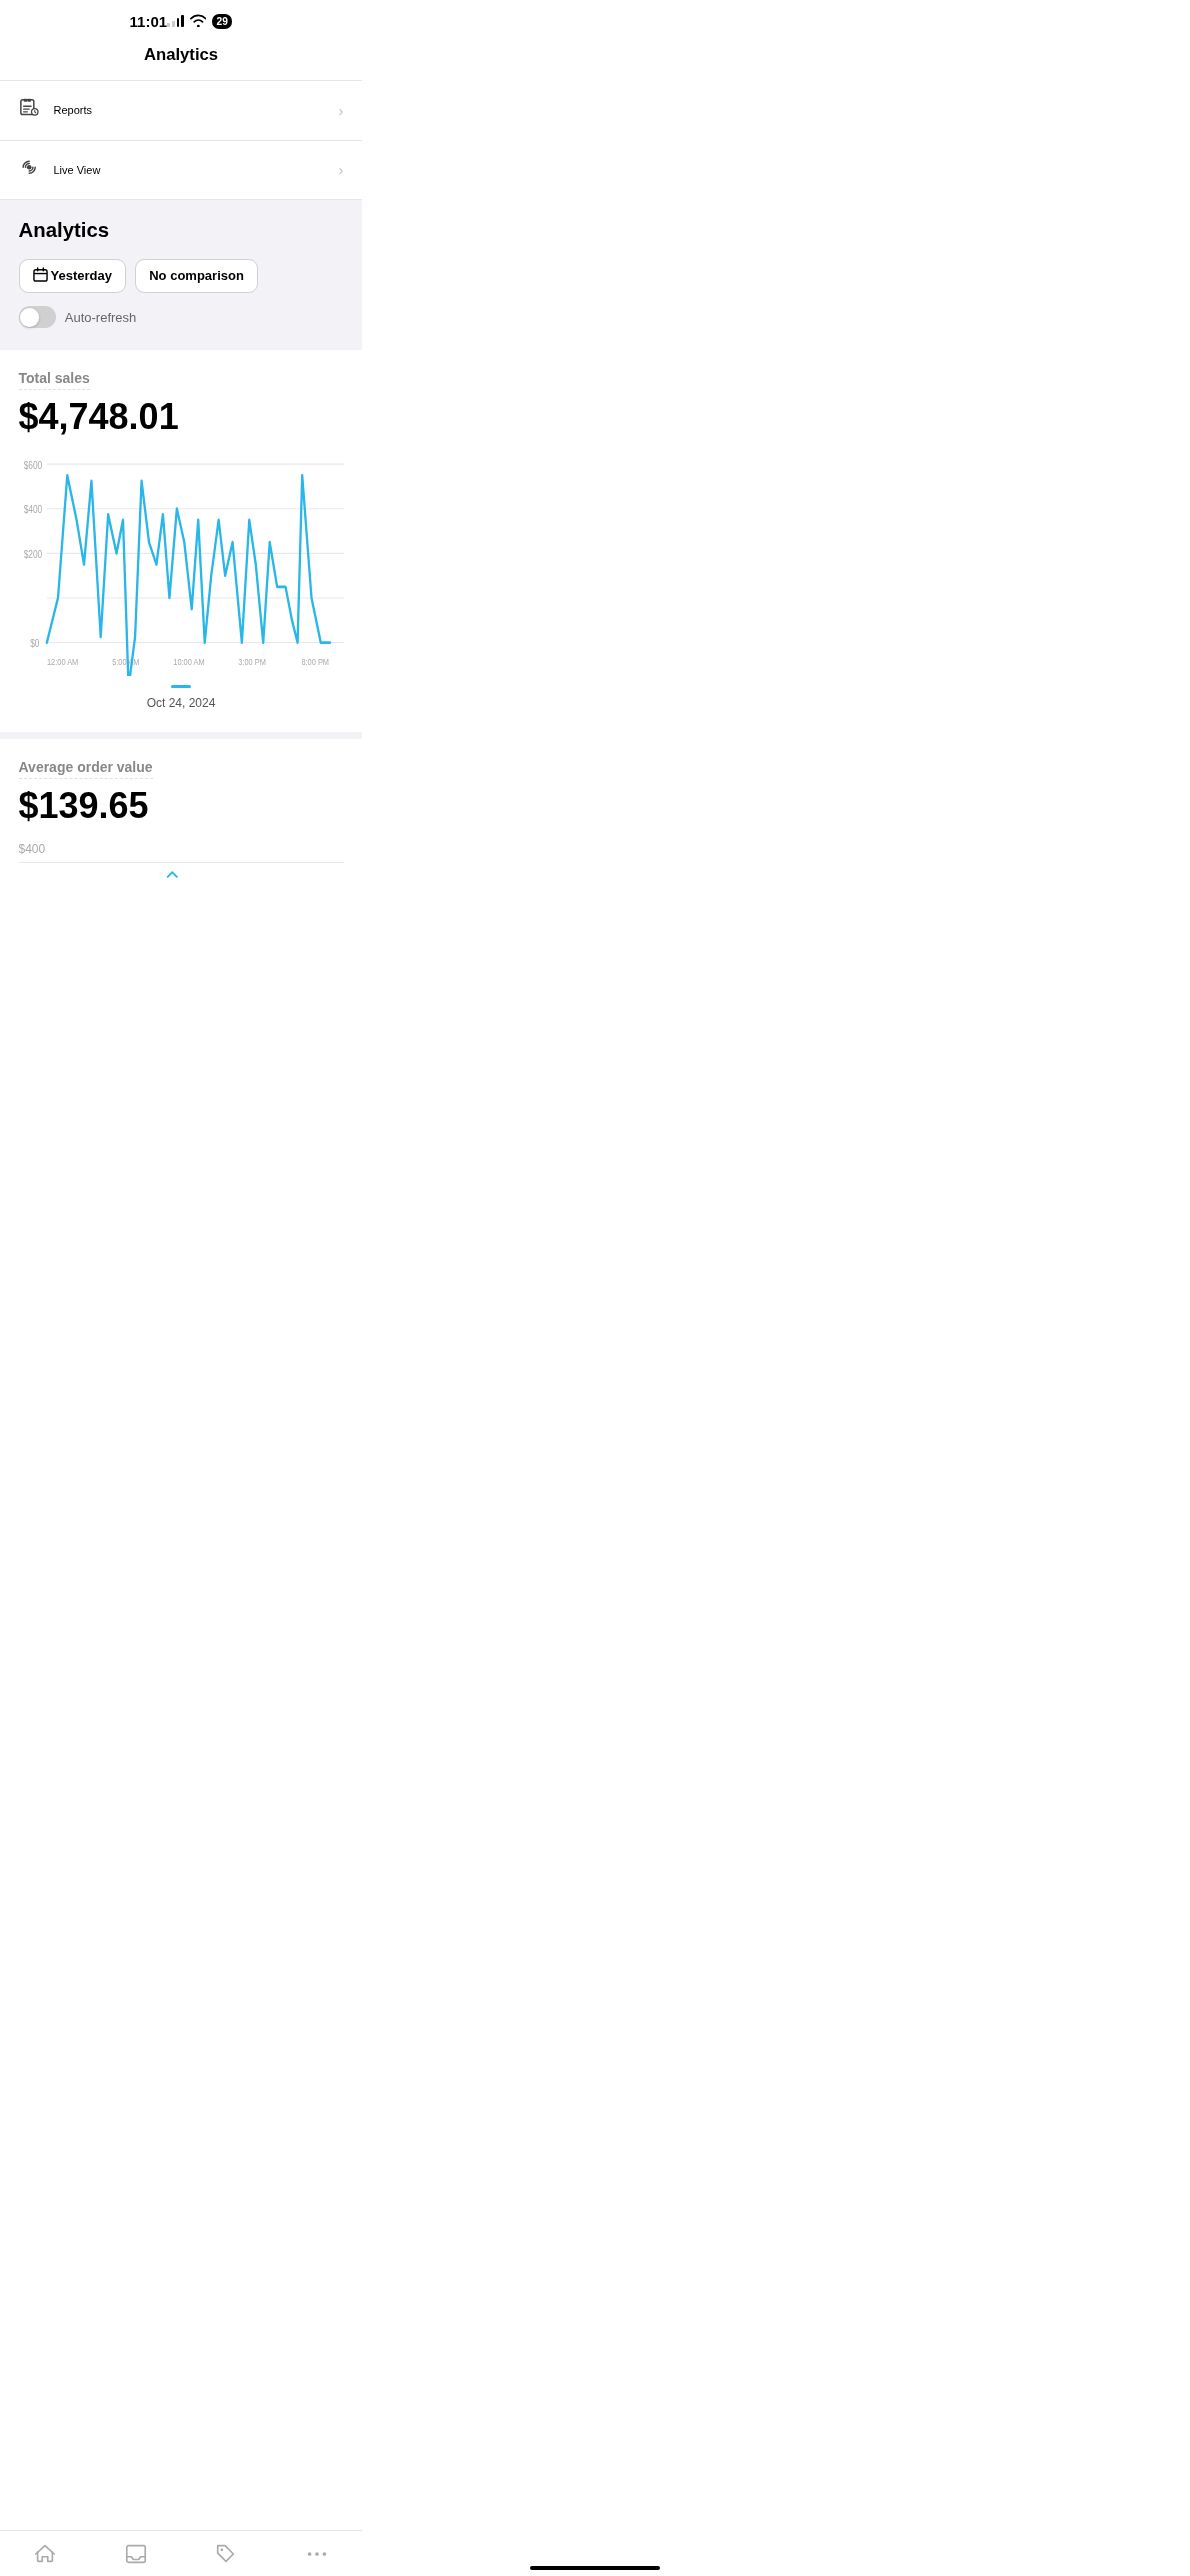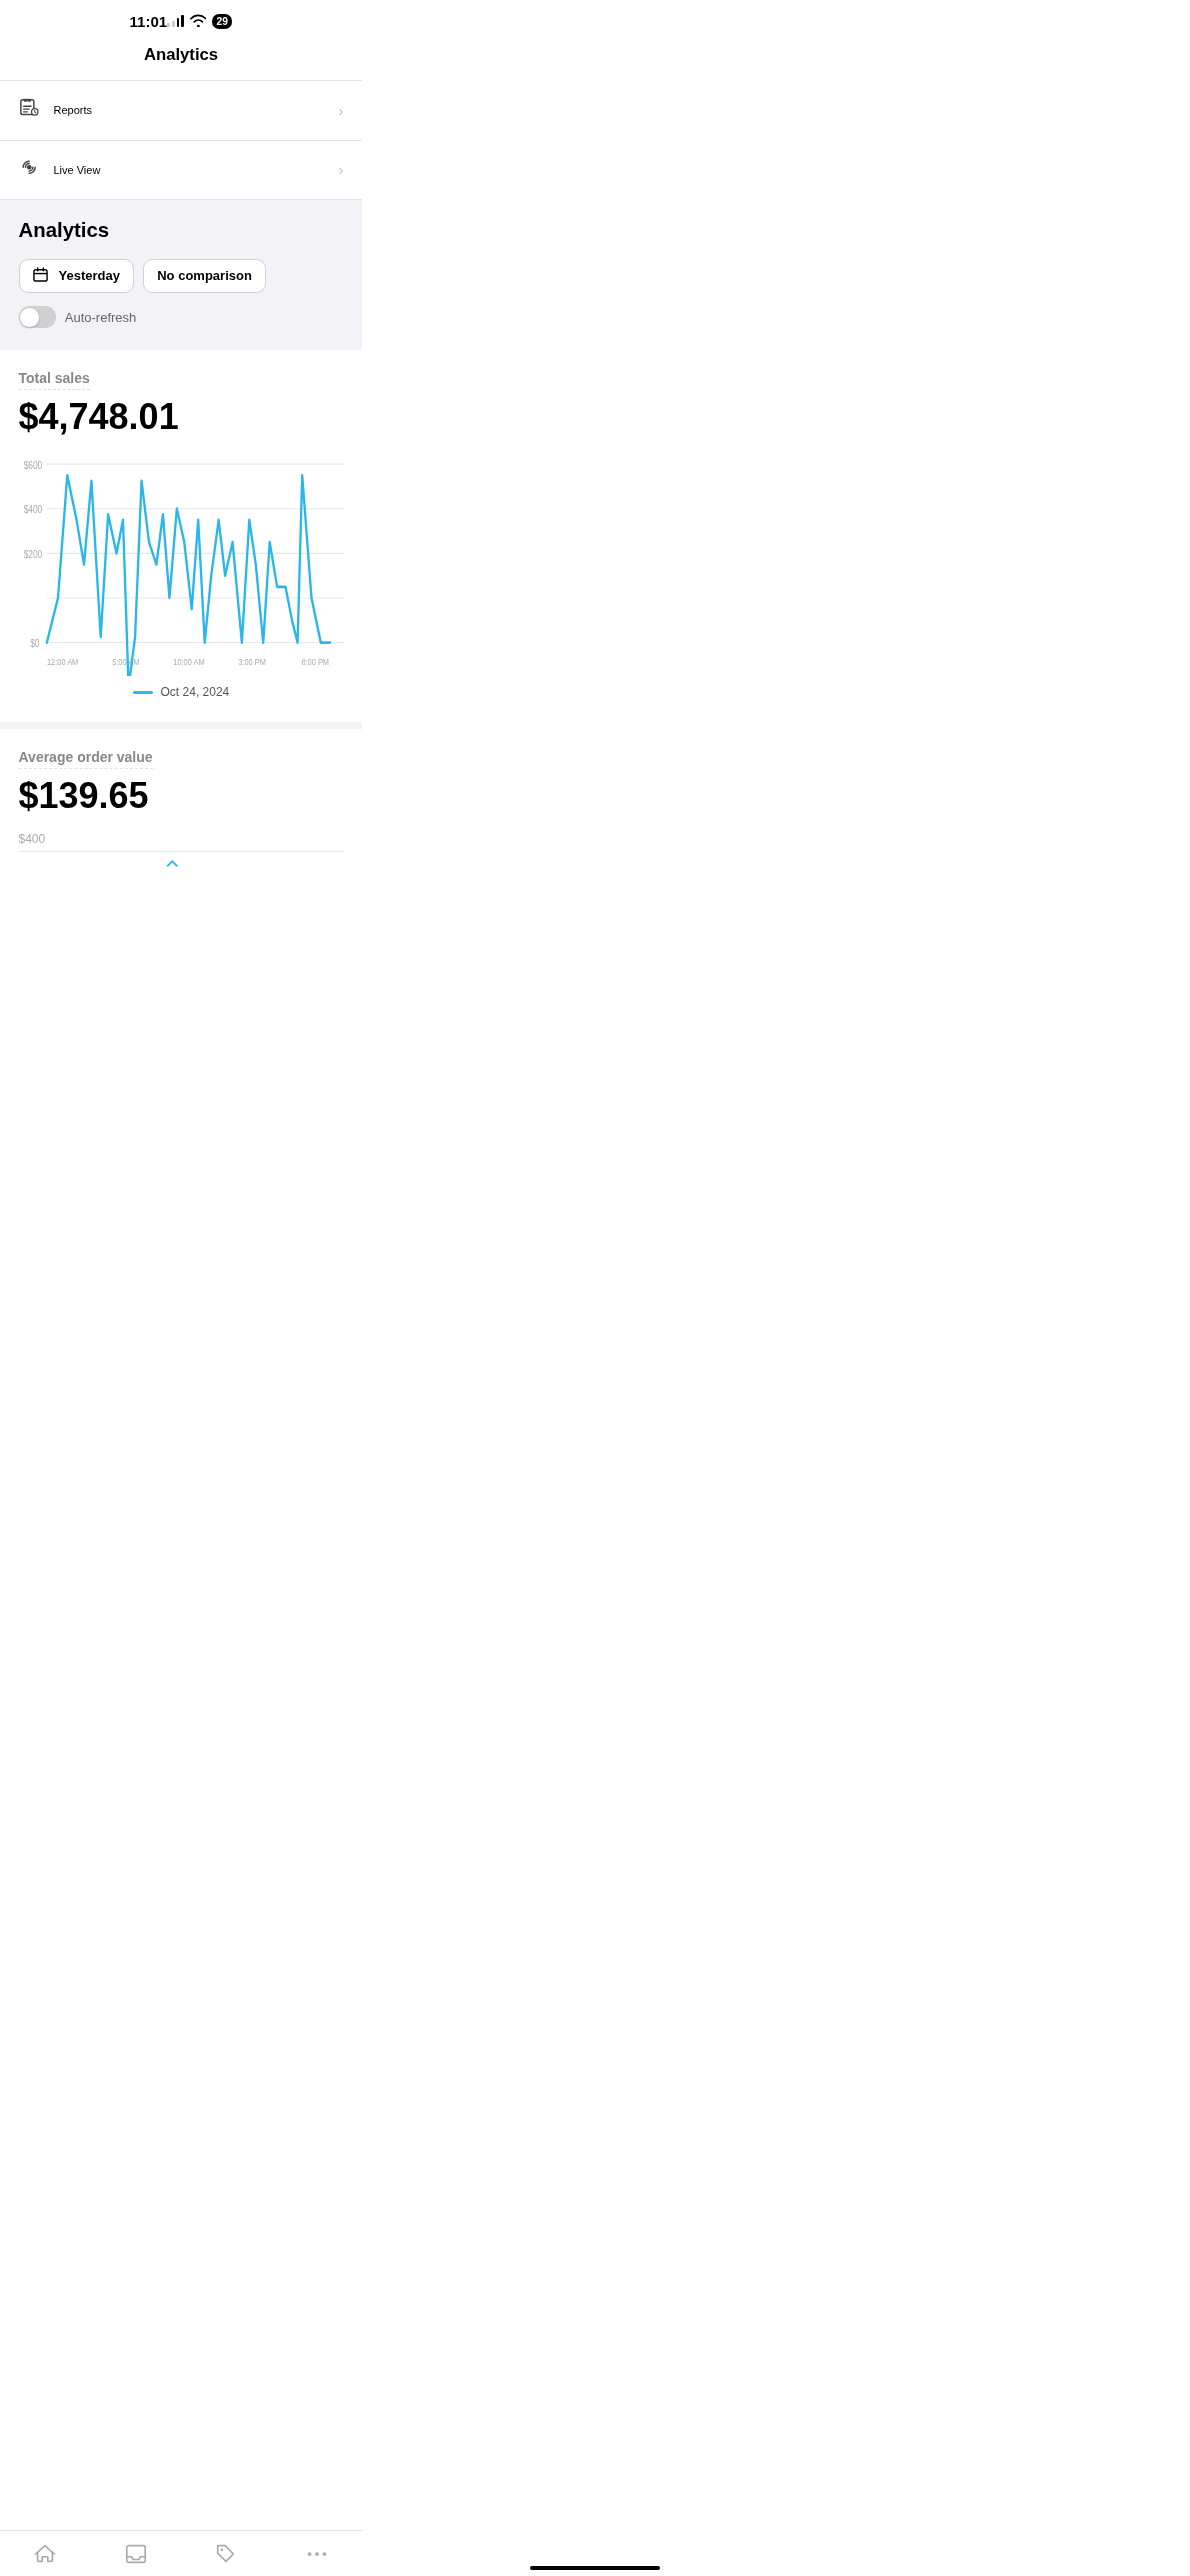--- a/index.html
+++ b/index.html
@@ -114,21 +114,21 @@
       margin-bottom: 16.7px;
     }
     .filter-row {
       display: flex;
       gap: 9.3px;
       margin-bottom: 13px;
     }
     .filter-btn {
       display: flex;
       align-items: center;
-      gap: 11px;
+      gap: 3px;
       padding: 7.4px 13px;
       border: 1.4px solid #d0d0d0;
       border-radius: 9.3px;
       background: #fff;
       font-size: 13px;
       font-weight: 600;
       color: #000;
       cursor: pointer;
     }
     .filter-btn .btn-icon {
@@ -197,20 +197,21 @@
 
     .chart-legend {
       display: flex;
       align-items: center;
       justify-content: center;
       gap: 7.4px;
       margin-top: 9.3px;
       margin-bottom: 13px;
       font-size: 12px;
       color: #555;
+      flex-direction: column;
     }
     .legend-line {
       width: 20.4px;
       height: 2.8px;
       background: #29b6e8;
       border-radius: 1.9px;
     }
 
     
     .section-divider {

